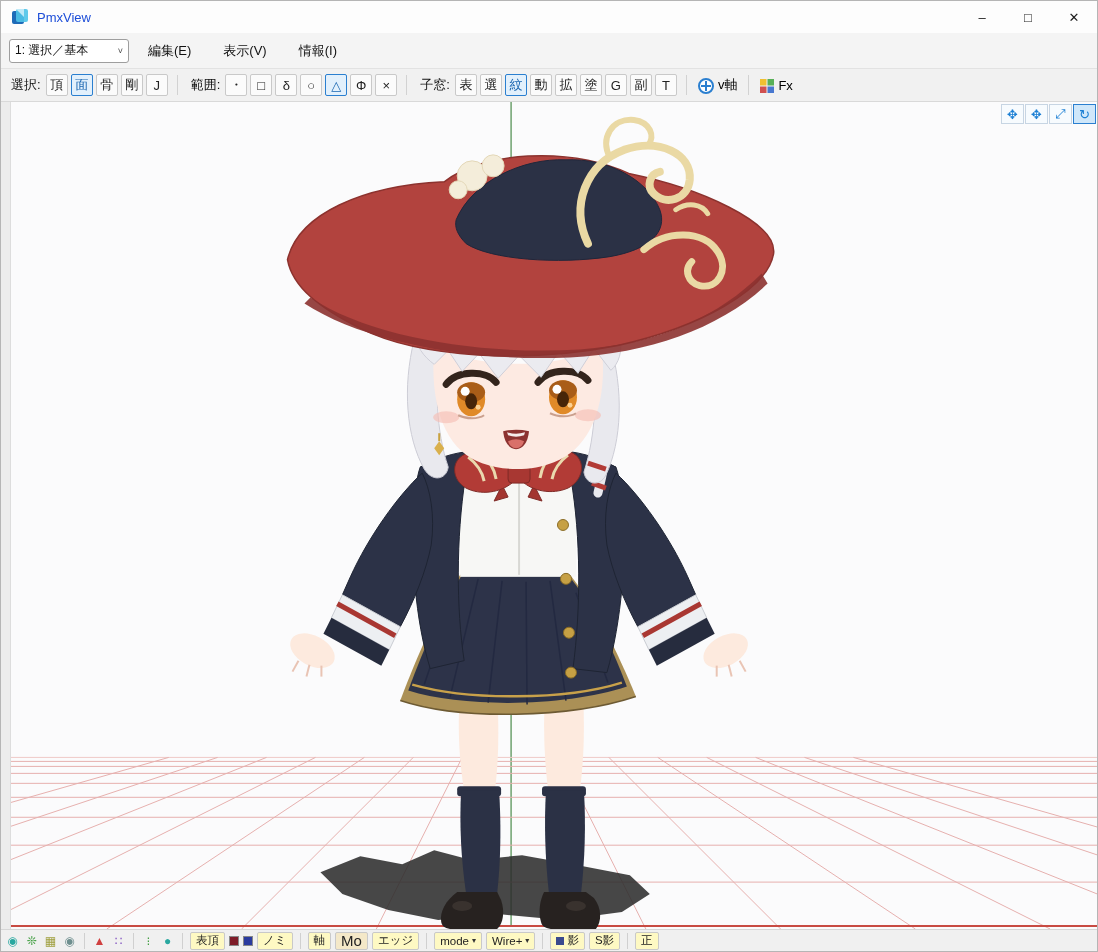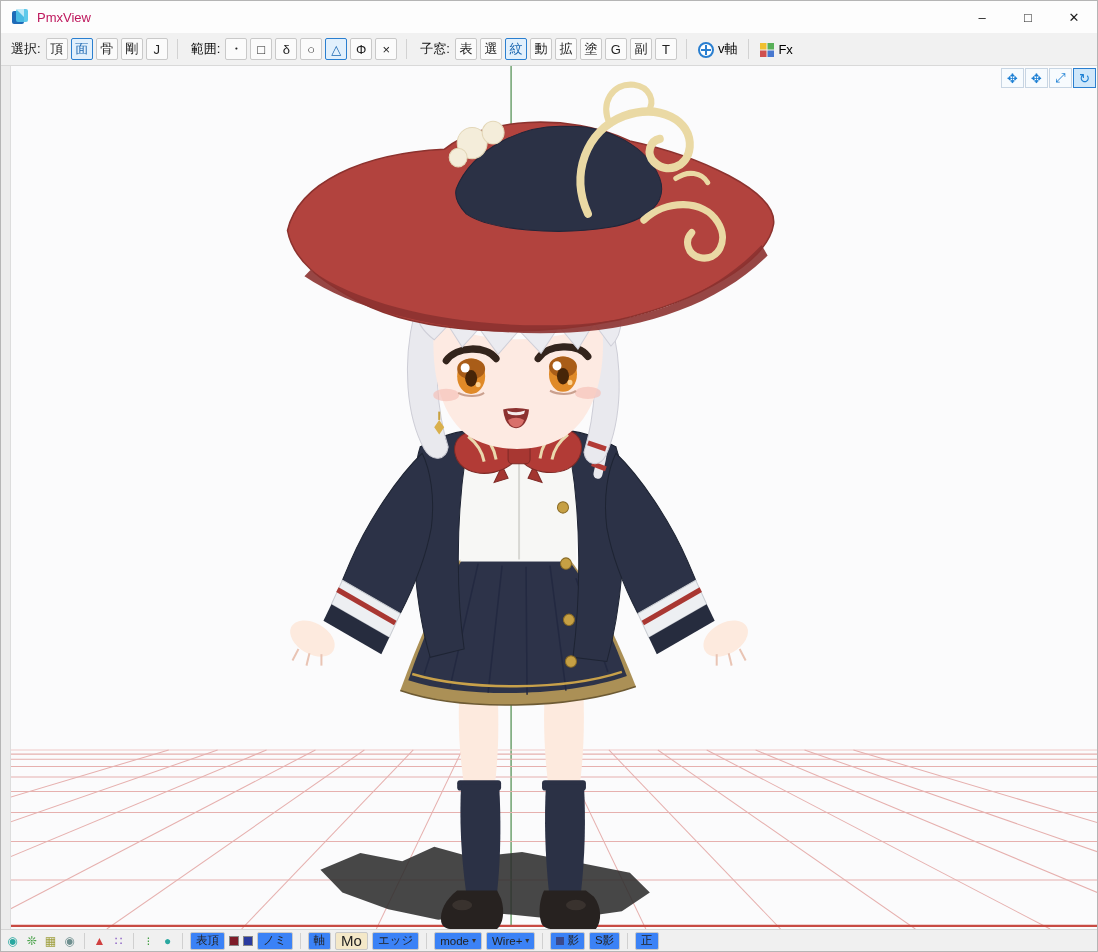--- a/index.html
+++ b/index.html
@@ -5,21 +5,21 @@
   * { margin:0; padding:0; box-sizing:border-box; }
   html,body { width:1098px; height:952px; overflow:hidden;
     font-family:"Liberation Sans","DejaVu Sans",sans-serif; background:#fff; }
   .window { width:1098px; height:952px; border:1px solid #b5b5b5;
     display:flex; flex-direction:column; background:#f4f4f4; }
 
   
   .titlebar { height:32px; background:#fdfdfd; display:flex; align-items:center;
     padding-left:10px; gap:8px; flex:0 0 auto; }
   .app-icon { width:18px; height:18px; display:block; }
-  .title { font-size:13px; color:#be185d; }
+  .title { font-size:13px; color:#1d4ed8; }
   .win-controls { margin-left:auto; display:flex; height:100%; }
   .win-btn { width:46px; display:flex; align-items:center; justify-content:center;
     font-size:13px; color:#1a1a1a; cursor:default; }
 
   
   .menubar { height:36px; background:#f4f4f4; display:flex; align-items:center;
     padding:0 8px; gap:6px; border-bottom:1px solid #e2e2e2; flex:0 0 auto; }
   .combo { width:120px; height:24px; background:#fff; border:1px solid #9e9e9e;
     border-radius:3px; display:flex; align-items:center; justify-content:space-between;
     padding:0 5px; font-size:12px; color:#111; overflow:hidden; white-space:nowrap; }
@@ -49,21 +49,21 @@
   .scene { flex:1 1 auto; display:block; }
   .vp-controls { position:absolute; top:2px; right:1px; display:flex; gap:1px; }
   .vp-btn { width:23px; height:20px; border:1px solid #c7d5e3; background:#f7fbfe;
     color:#1b7fd4; font-size:13px; display:flex; align-items:center; justify-content:center; }
   .vp-btn.active { background:#cfe7fa; border-color:#2a7fd0; }
 
   
   .bottombar { height:22px; background:#f0f0f0; border-top:1px solid #d6d6d6;
     display:flex; align-items:center; padding:0 4px; gap:4px; font-size:12px; flex:0 0 auto; }
   .bb-icon { font-size:12px; width:15px; text-align:center; line-height:1; }
-  .bb-btn { height:18px; padding:0 5px; border:1px solid #c9c9c9; background:#3b82f6;
+  .bb-btn { height:18px; padding:0 5px; border:1px solid #c9c9c9; background:#fef9c3;
     border-radius:2px; display:flex; align-items:center; gap:3px; font-size:11.5px; color:#222;
     white-space:nowrap; }
   .bb-sep { width:1px; height:16px; background:#d0d0d0; margin:0 3px; flex:0 0 auto; }
   .swatch { width:10px; height:10px; display:inline-block; border:1px solid #888; }
   .caret { font-size:8px; color:#333; }
   .c-teal { color:#2aa8a0; } .c-green { color:#45a045; } .c-olive { color:#a0a040; }
   .c-gray { color:#6e8f8f; } .c-red { color:#d04040; } .c-purple { color:#8050c0; }
 </style>
 </head>
 <body>
@@ -77,20 +77,29 @@
       <path d="M5 1 L13 1 L13 9 Z" fill="#bfe9f7"></path>
     </svg>
     <span class="title">PmxView</span>
     <div class="win-controls">
       <div class="win-btn">–</div>
       <div class="win-btn">□</div>
       <div class="win-btn">✕</div>
     </div>
   </div>
 
+  <div class="menubar">
+    <div class="combo">
+      <span>1: 選択／基本</span>
+      <span class="chev">˅</span>
+    </div>
+    <div class="menu-item">編集(E)</div>
+    <div class="menu-item">表示(V)</div>
+    <div class="menu-item">情報(I)</div>
+  </div>
 
   <div class="toolbar">
     <span class="tb-label">選択:</span>
     <div class="tb-btn">頂</div>
     <div class="tb-btn sel">面</div>
     <div class="tb-btn">骨</div>
     <div class="tb-btn">剛</div>
     <div class="tb-btn">J</div>
     <div class="tb-sep"></div>
 

